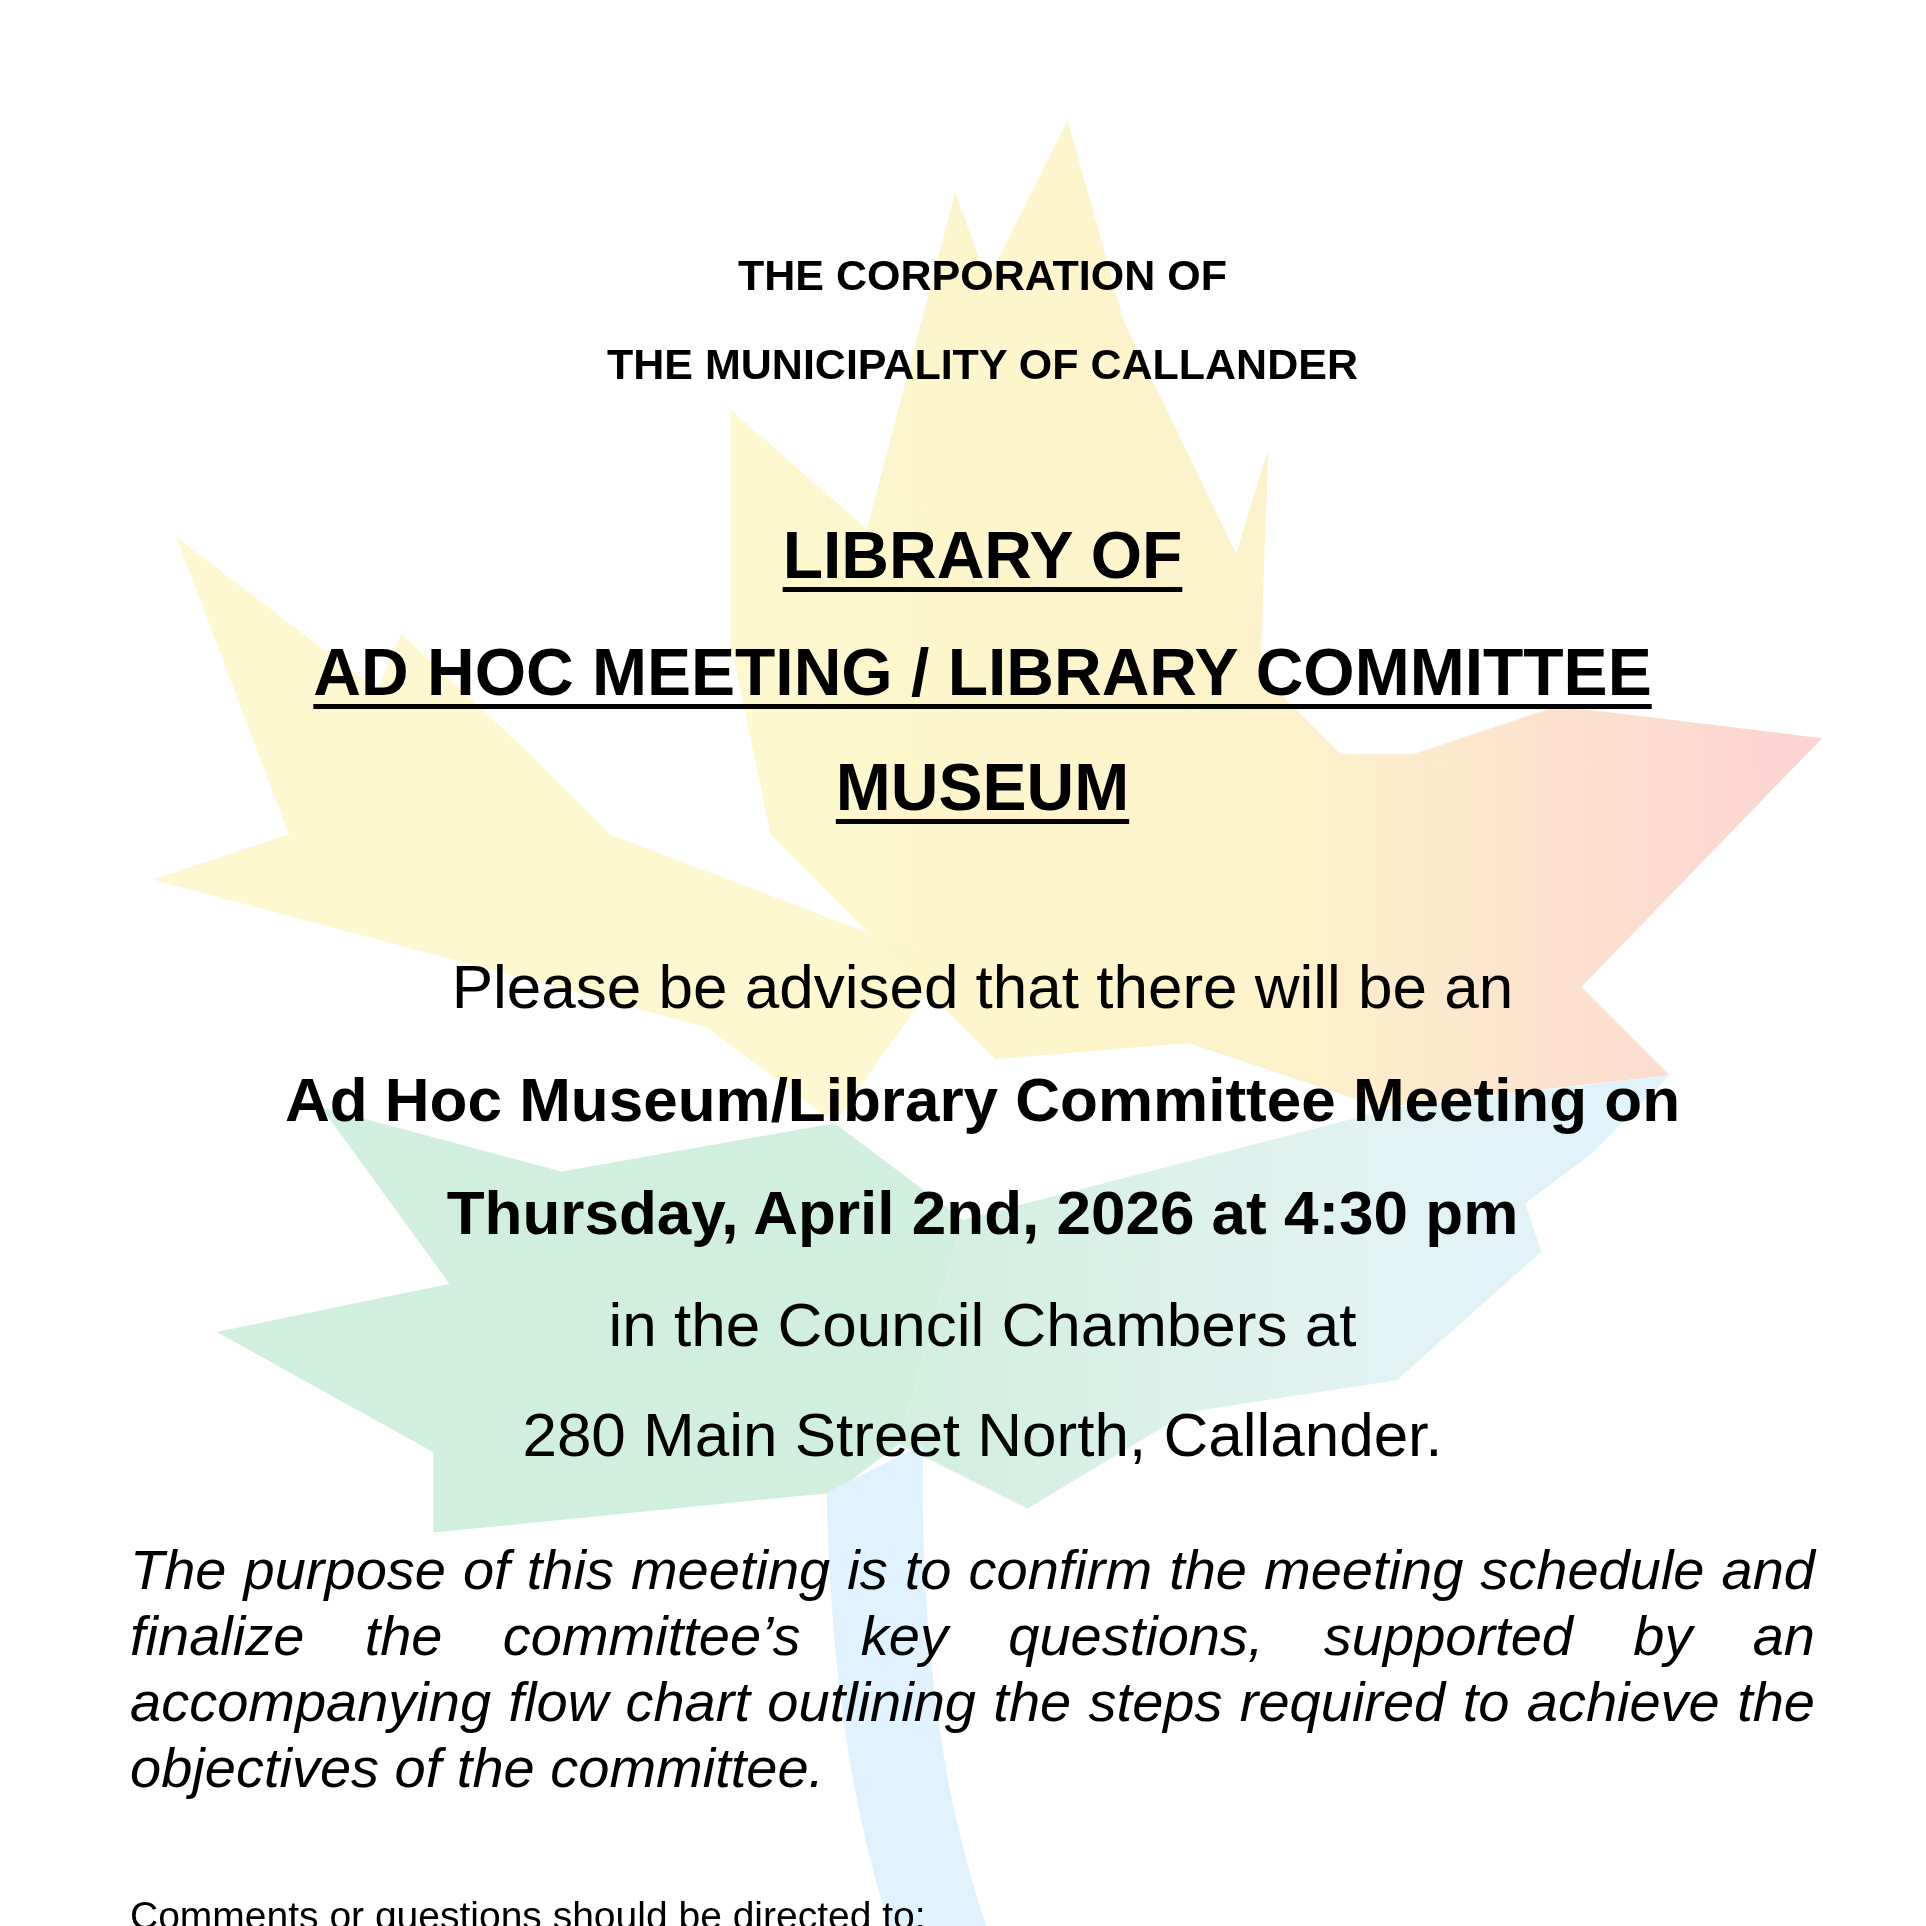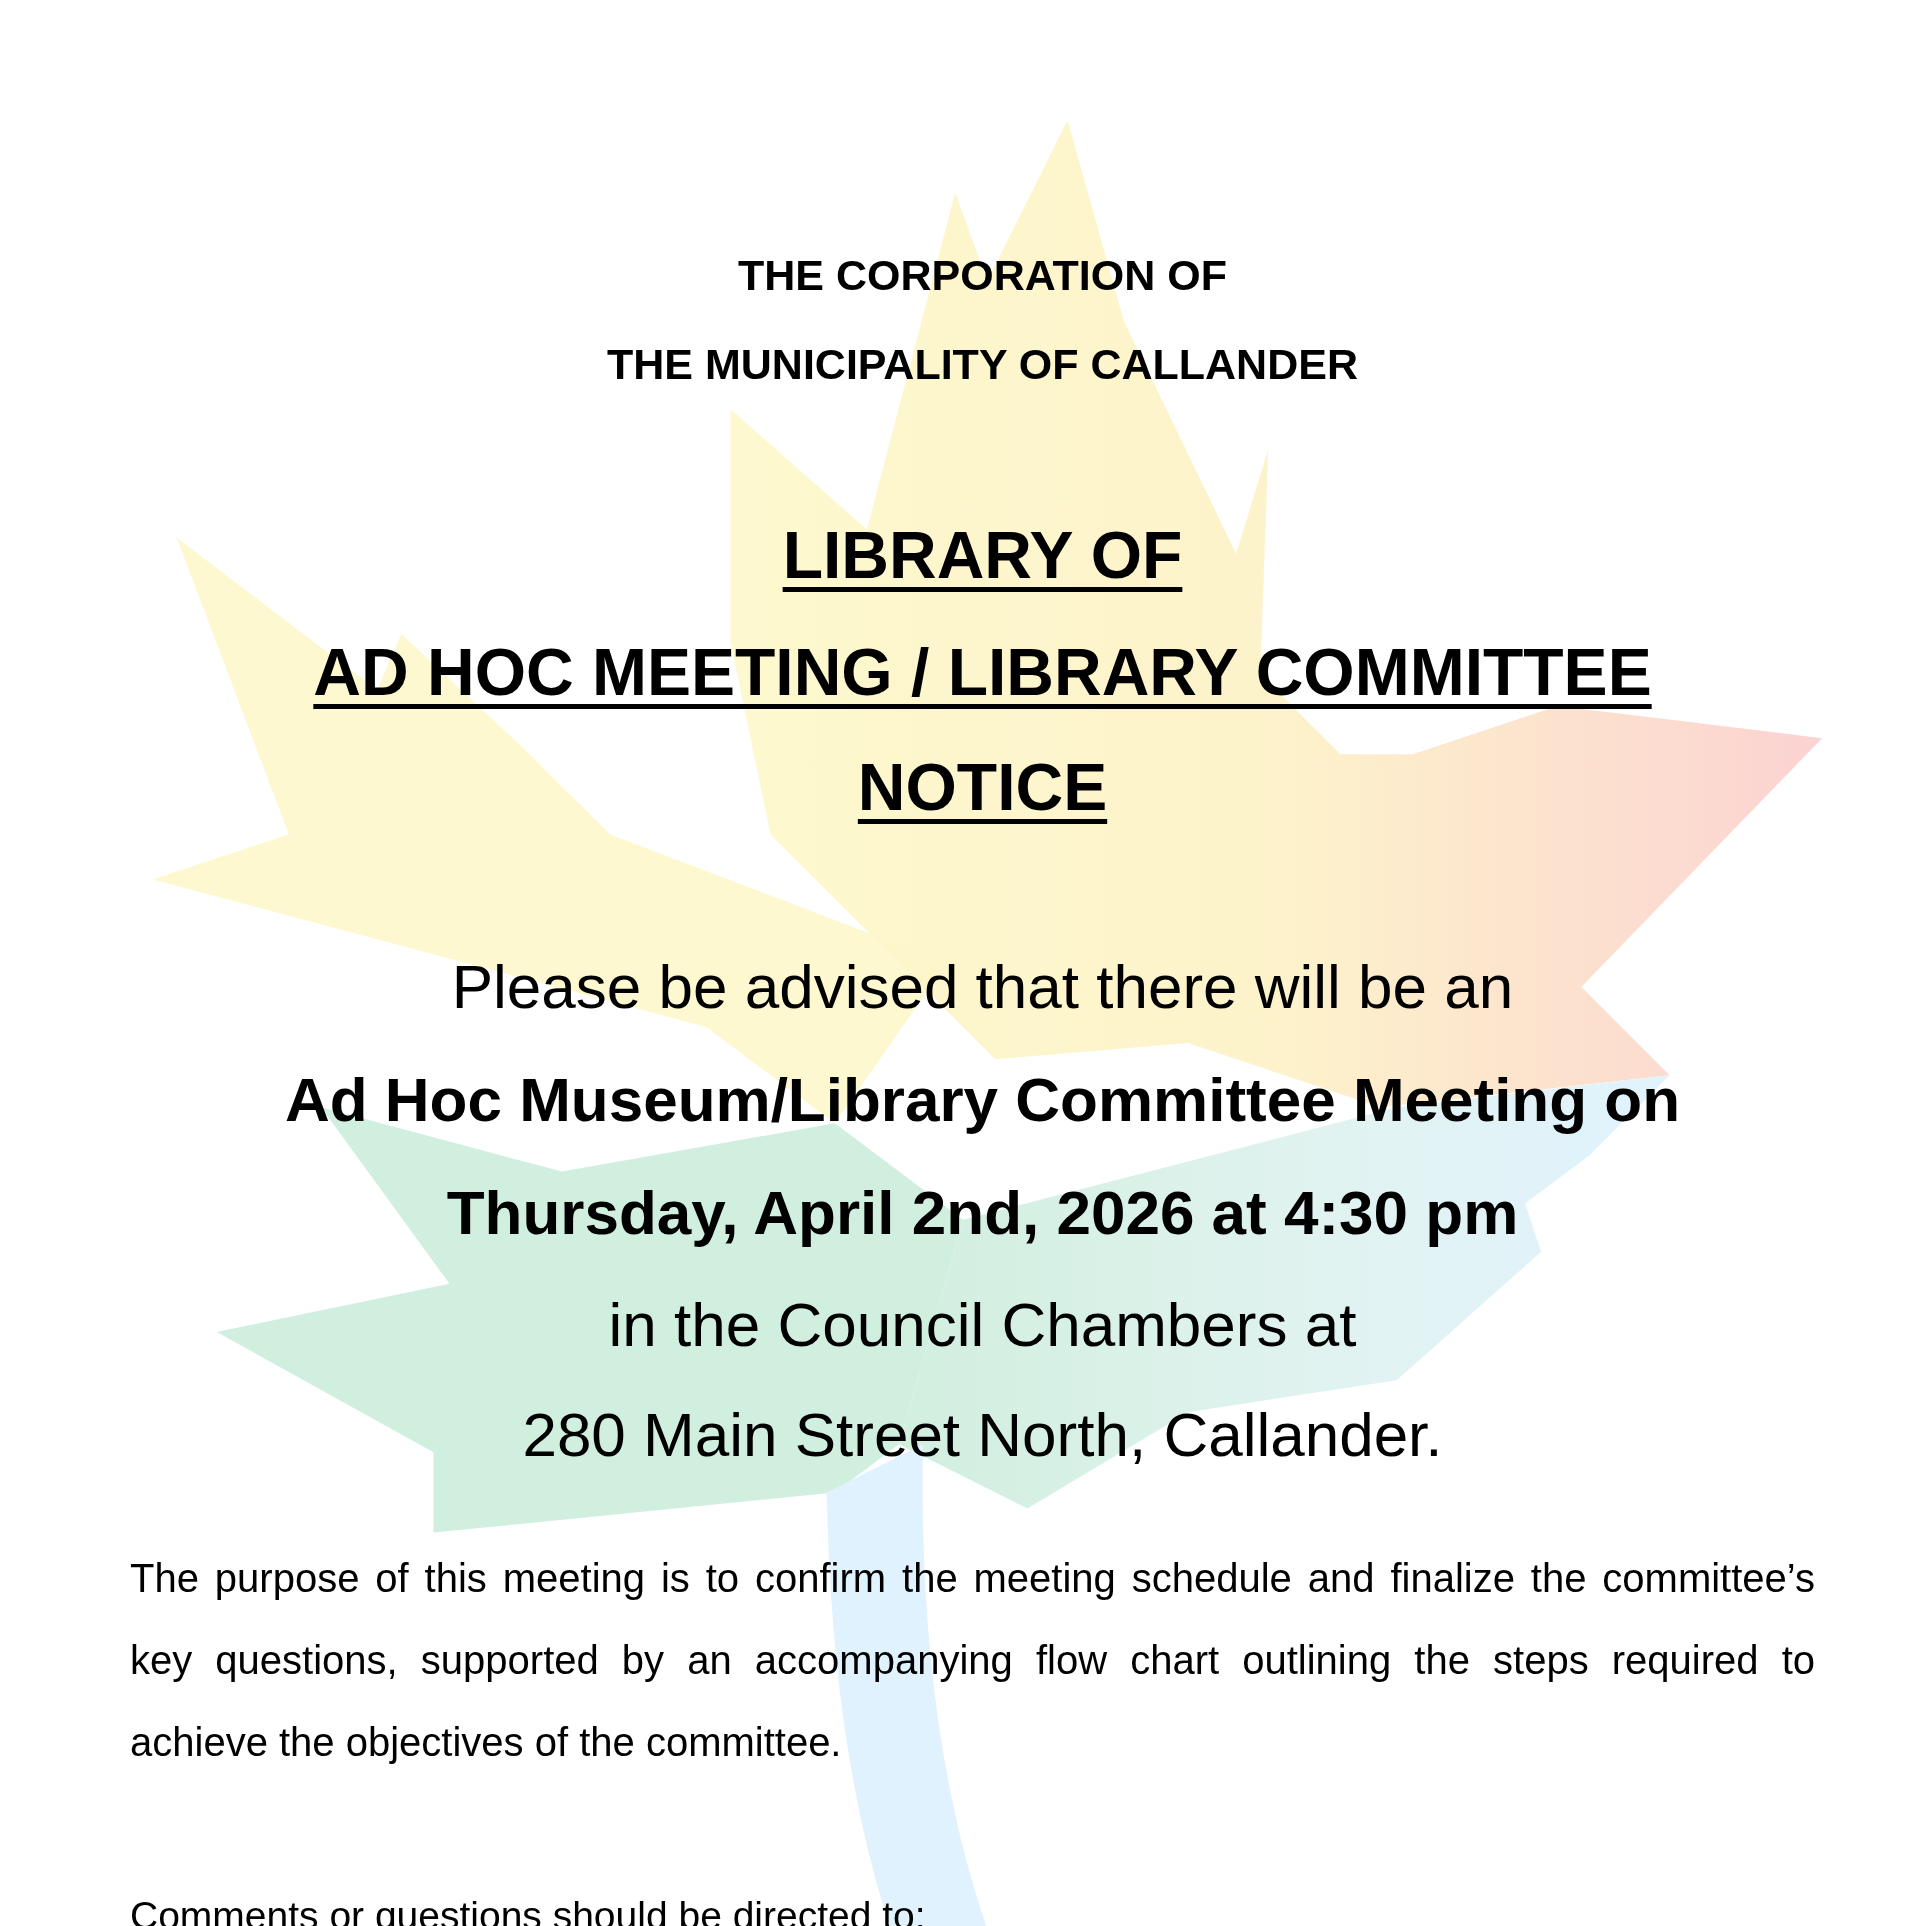--- a/index.html
+++ b/index.html
@@ -10,21 +10,21 @@
   }
   .leaf { position:absolute; left:0; top:0; width:1965px; height:2542px; z-index:0; }
   .content { position:absolute; left:0; top:0; width:1965px; height:2542px; z-index:1; }
   .center { position:absolute; left:0; width:1965px; text-align:center; white-space:nowrap; }
   .hdr { font-weight:bold; font-size:43px; line-height:1; }
   .title { font-weight:bold; font-size:66px; line-height:1; text-decoration:underline; text-decoration-thickness:4.6px; text-underline-offset:8.5px; }
   .lead { font-size:62px; line-height:1; }
   .lead-bold { font-size:62px; line-height:1; font-weight:bold; }
   .para {
     position:absolute; left:130px; width:1685px; top:1537px;
-    font-size:40px; line-height:82px; text-align:justify;
+    font-size:56px; line-height:66px; text-align:justify;font-style:italic;
   }
   .contact {
     position:absolute; left:130px; top:1888px;
     font-size:39px; line-height:55px;
   }
   .contact div { white-space:nowrap; }
 </style>
 </head>
 <body>
 
@@ -57,21 +57,21 @@
   <div class="center hdr" style="top:254px;">THE CORPORATION OF</div>
   <div class="center hdr" style="top:343px;">THE MUNICIPALITY OF CALLANDER</div>
 
   <div class="center" style="top:522px;">
     <span class="title">LIBRARY OF</span>
   </div>
   <div class="center" style="top:639px;">
     <span class="title">AD HOC MEETING / LIBRARY COMMITTEE</span>
   </div>
   <div class="center" style="top:754px;">
-    <span class="title">NOTICE</span>
+    <span class="title">MUSEUM</span>
   </div>
 
   <div class="center lead" style="top:956px;">Please be advised that there will be an</div>
   <div class="center lead-bold" style="top:1069px;">Ad Hoc Museum/Library Committee Meeting on</div>
   <div class="center lead-bold" style="top:1182px;">Thursday, April 2nd, 2026 at 4:30 pm</div>
   <div class="center lead" style="top:1294px;">in the Council Chambers at</div>
   <div class="center lead" style="top:1404px;">280 Main Street North, Callander.</div>
 
   <div class="para">The purpose of this meeting is to confirm the meeting schedule and finalize the committee’s key questions, supported by an accompanying flow chart outlining the steps required to achieve the objectives of the committee.</div>
 

